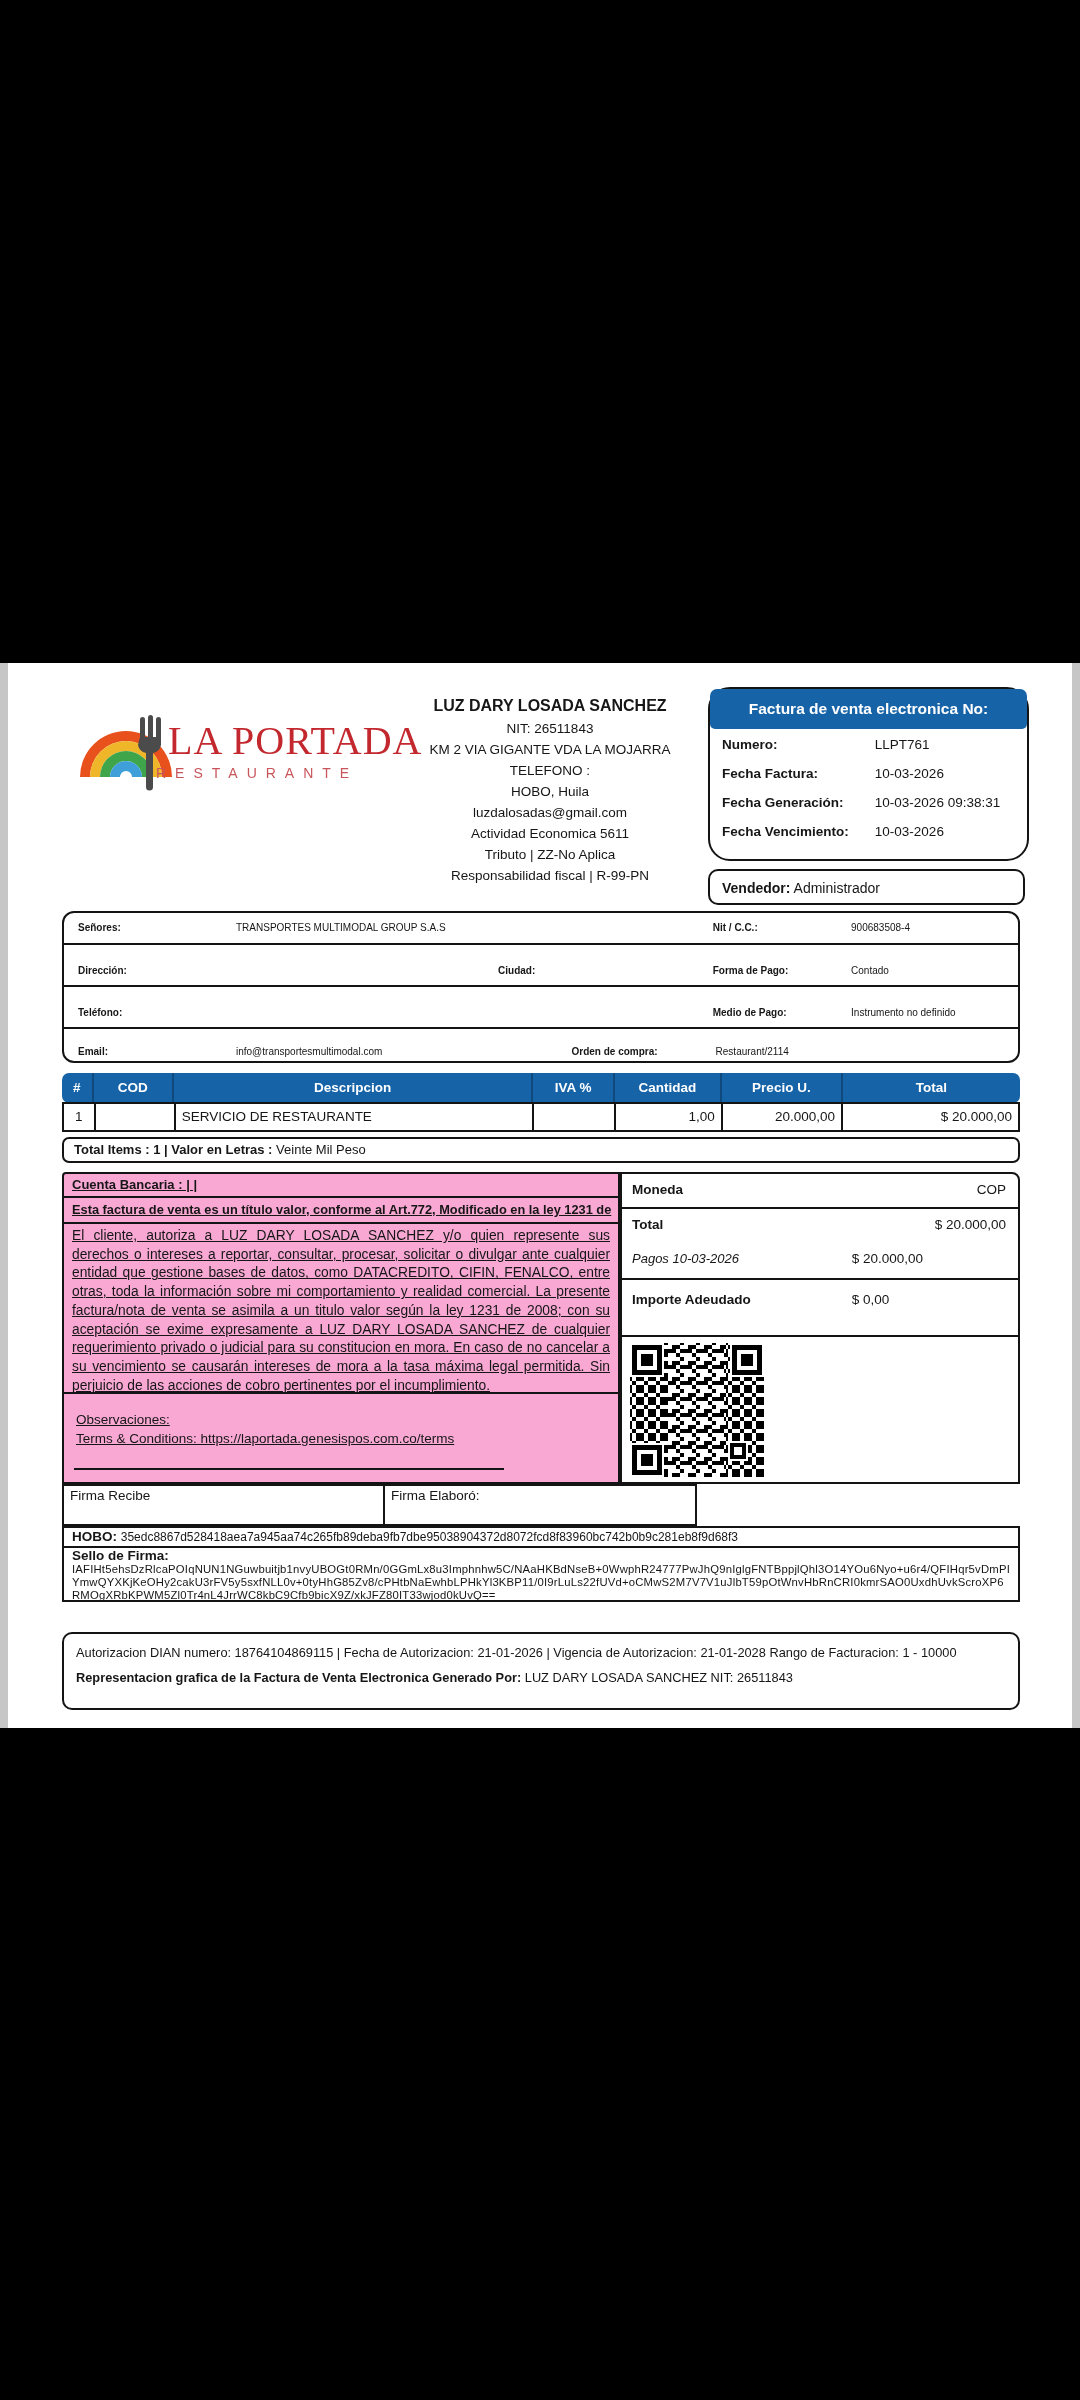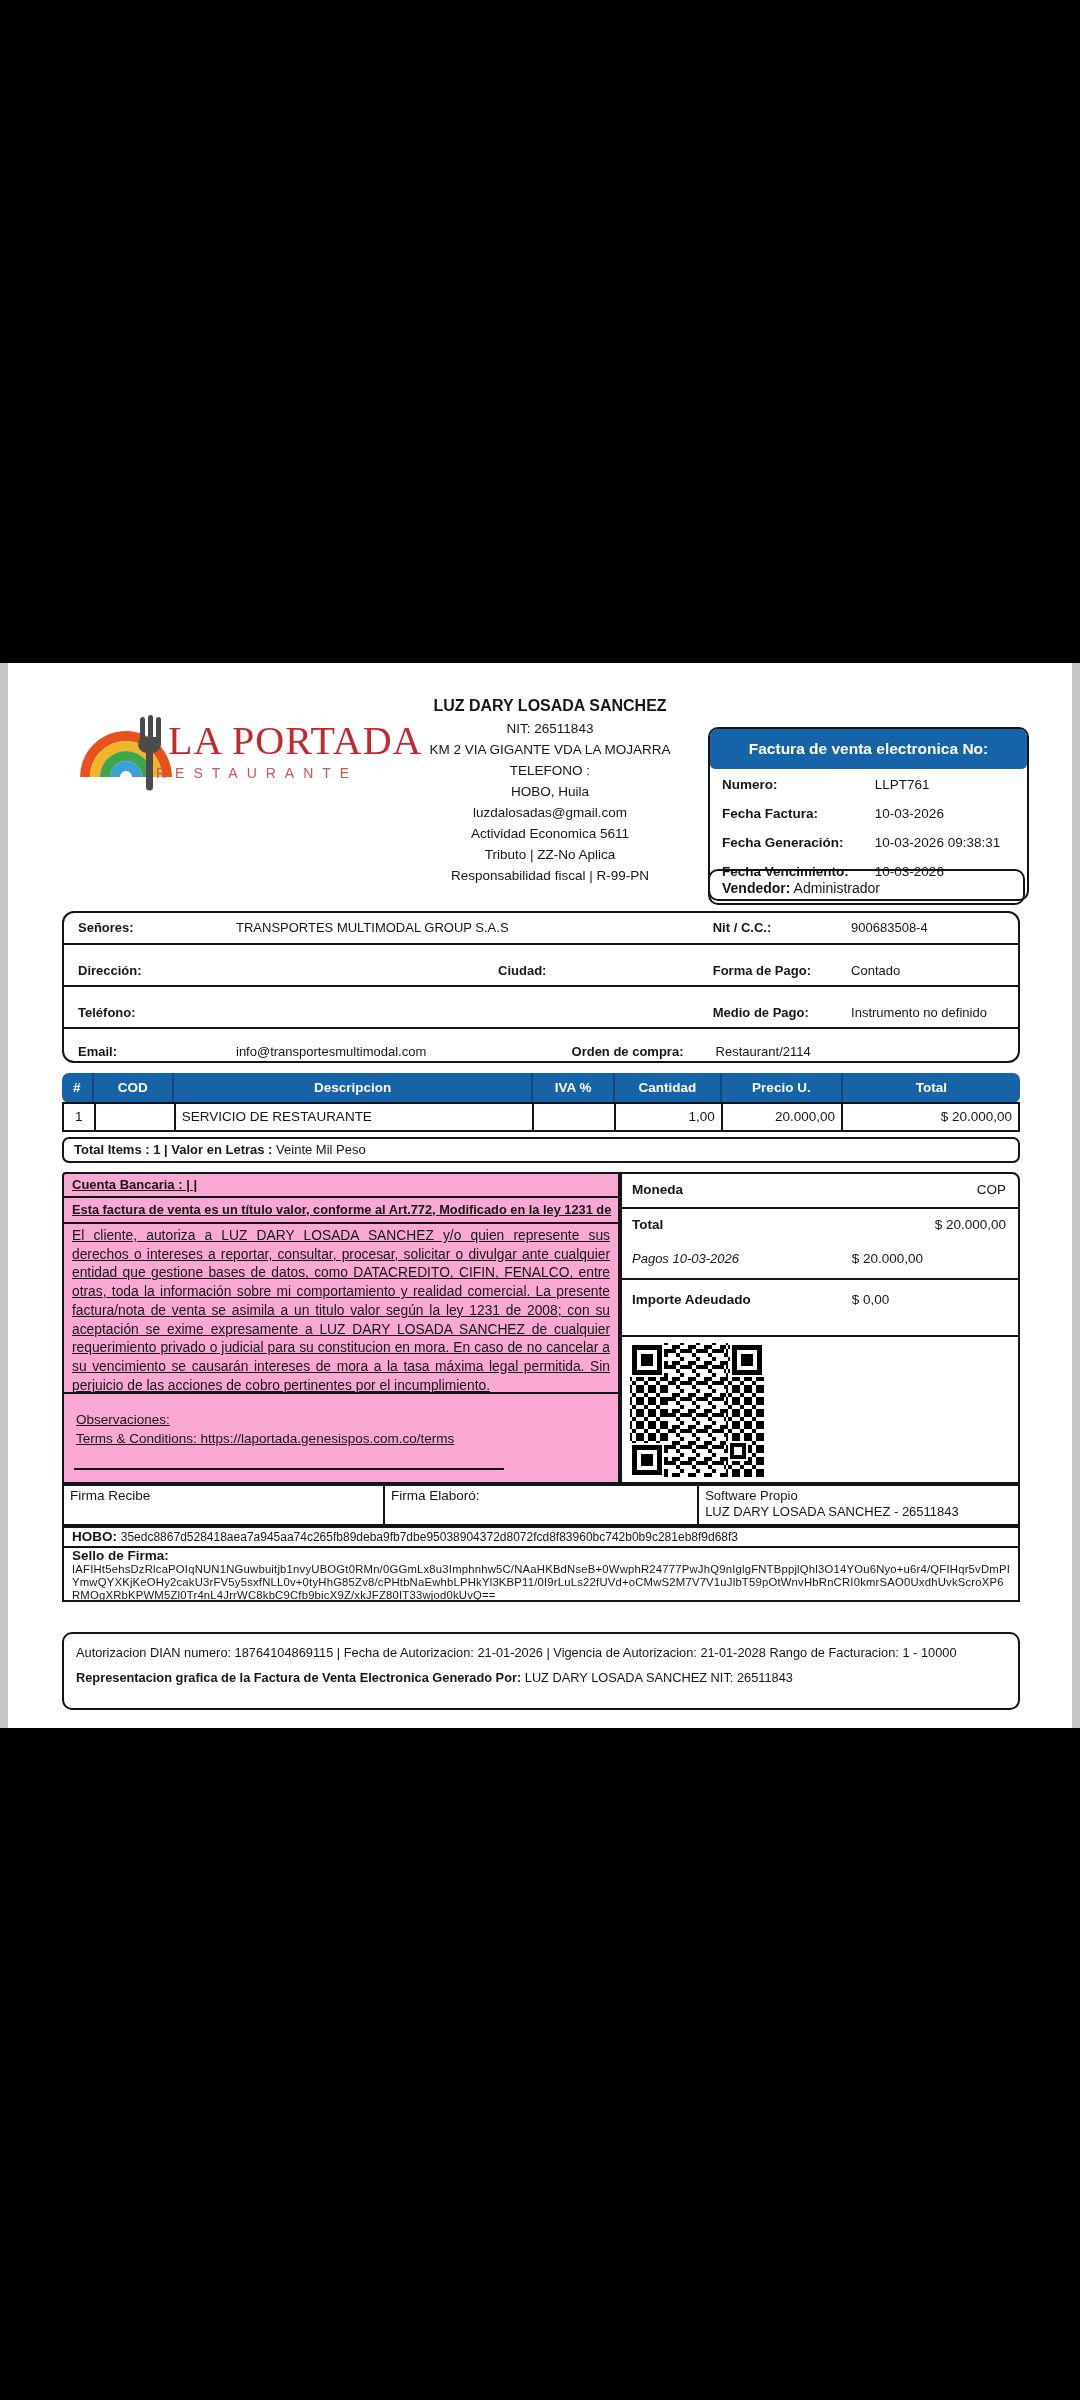--- a/index.html
+++ b/index.html
@@ -21,34 +21,34 @@
   }
   .logo-sub{
     position:absolute;left:92px;top:58px;width:250px;
     font-size:14px;letter-spacing:9px;color:#c8555b;white-space:nowrap;
   }
   .company-info{position:absolute;left:404px;top:34px;width:276px;text-align:center;}
   .company-name{font-size:16px;font-weight:bold;margin-bottom:3px;white-space:nowrap;}
   .company-line{font-size:13.5px;line-height:21px;white-space:nowrap;}
 
   .invoice-box{position:absolute;left:700px;top:24px;width:317px;height:170px;
-    border:2px solid #141414;border-radius:10px;background:#fff;margin-top:40px;}
+    border:2px solid #141414;border-radius:22px;background:#fff;}
   .invoice-title{height:40px;background:#1763a8;border-radius:7px 7px 5px 5px;
     color:#fff;font-weight:bold;font-size:15.5px;text-align:center;line-height:40px;}
   .inv-row{position:relative;height:29px;line-height:31px;font-size:13.5px;}
   .inv-row .lab{position:absolute;left:12px;font-weight:bold;}
   .inv-row .val{position:absolute;left:52%;}
   .vendor-box{position:absolute;left:700px;top:206px;width:317px;height:36px;
     border:2px solid #141414;border-radius:10px;line-height:34px;font-size:14px;padding-left:12px;box-sizing:border-box;}
   .vendor-box b{font-weight:bold;}
 
   
   .customer-box{position:absolute;left:54px;top:248px;width:958px;height:152px;
     border:2px solid #141414;border-radius:12px;box-sizing:border-box;}
-  .cust-row{position:relative;border-top:2px solid #141414;font-size:13px;}
+  .cust-row{position:relative;border-top:2px solid #141414;font-size:10px;}
   .cust-row:first-child{border-top:none;}
   .cust-row .lab{font-weight:bold;position:absolute;left:14px;}
   .r1{height:30px;line-height:30px;}
   .r2{height:40px;line-height:52px;}
   .r3{height:40px;line-height:52px;}
   .r4{height:36px;line-height:46px;}
   .pos-val1{position:absolute;left:172px;}
   .pos-ciudad{position:absolute;left:45.5%;font-weight:bold;}
   .pos-lab2{position:absolute;left:68%;font-weight:bold;}
   .pos-val2{position:absolute;left:82.5%;}
@@ -299,24 +299,20 @@
                 <rect x="106" y="106" width="8" height="8" fill="#fff"></rect>
             </g>
           </svg>
         </div>
       </div>
     </div>
 
     <div class="sigrow">
       <div class="sigcell">Firma Recibe</div>
       <div class="sigcell">Firma Elaboró:</div>
-      <div class="sigcell">
-        <span class="l2">Software Propio</span>
-        <span class="l2">LUZ DARY LOSADA SANCHEZ - 26511843</span>
-      </div>
     </div>
 
     <div class="cufe">
       <b>HOBO: </b><span class="hash">35edc8867d528418aea7a945aa74c265fb89deba9fb7dbe95038904372d8072fcd8f83960bc742b0b9c281eb8f9d68f3</span>
     </div>
     <div class="sello">
       <b>Sello de Firma:</b>
       <div class="b64">IAFIHt5ehsDzRlcaPOIqNUN1NGuwbuitjb1nvyUBOGt0RMn/0GGmLx8u3Imphnhw5C/NAaHKBdNseB+0WwphR24777PwJhQ9nIglgFNTBppjlQhl3O14YOu6Nyo+u6r4/QFIHqr5vDmPIYmwQYXKjKeOHy2cakU3rFV5y5sxfNLL0v+0tyHhG85Zv8/cPHtbNaEwhbLPHkYl3KBP11/0I9rLuLs22fUVd+oCMwS2M7V7V1uJlbT59pOtWnvHbRnCRI0kmrSAO0UxdhUvkScroXP6RMOgXRbKPWM5Zl0Tr4nL4JrrWC8kbC9Cfb9bicX9Z/xkJFZ80IT33wjod0kUvQ==</div>
     </div>
     <div class="authbox">

